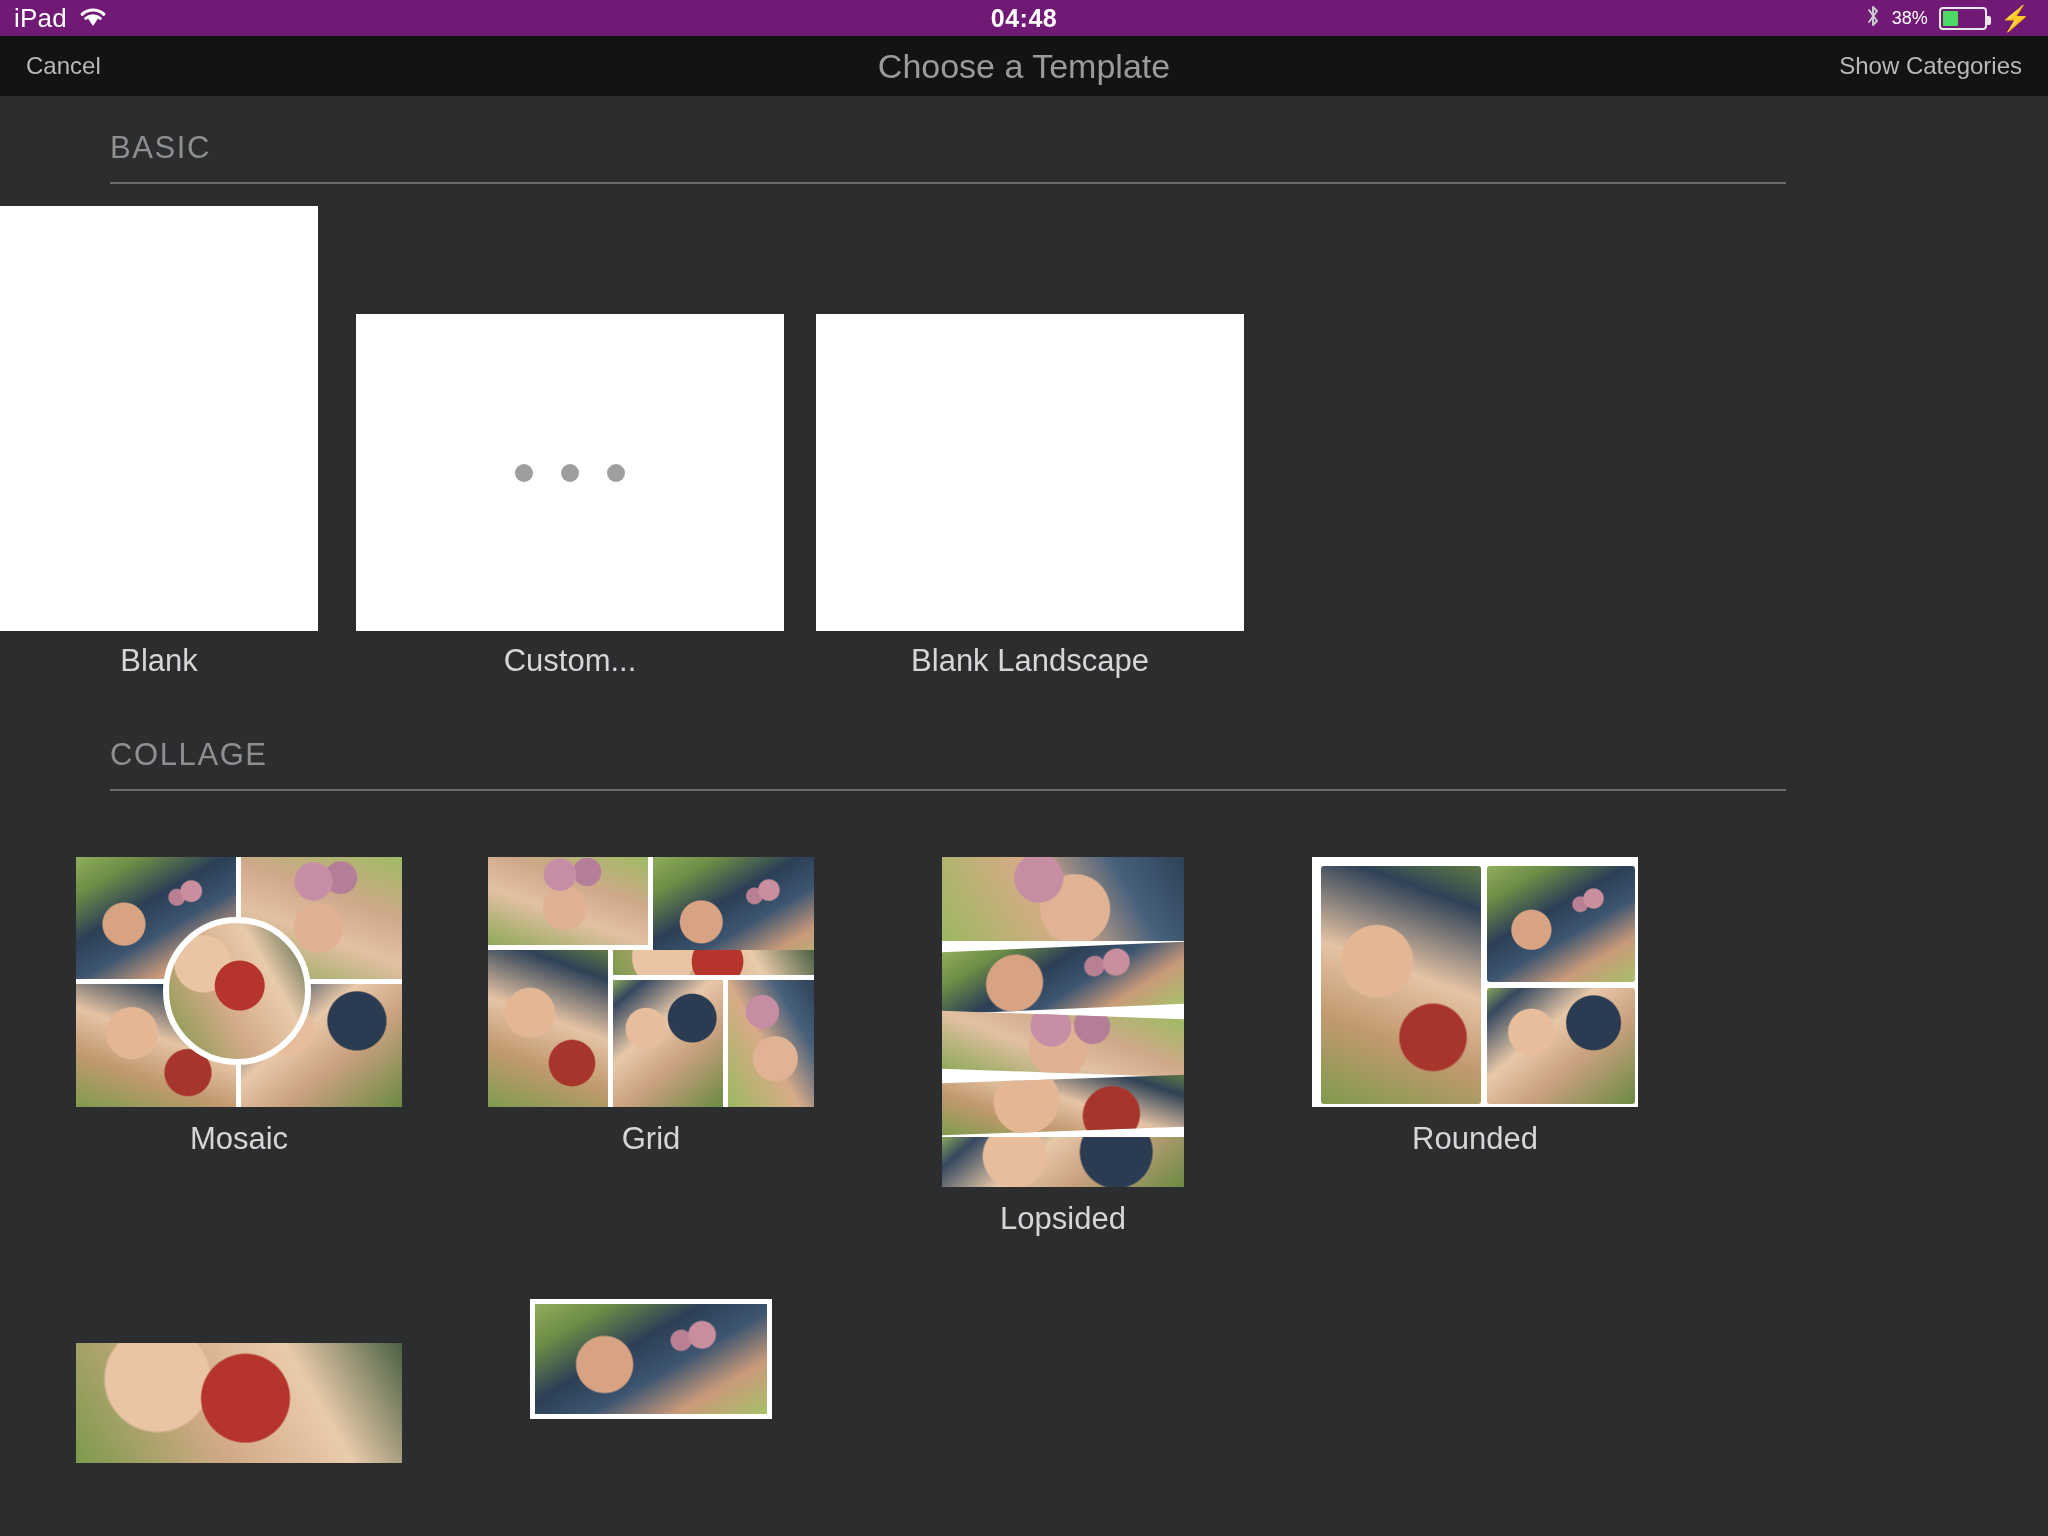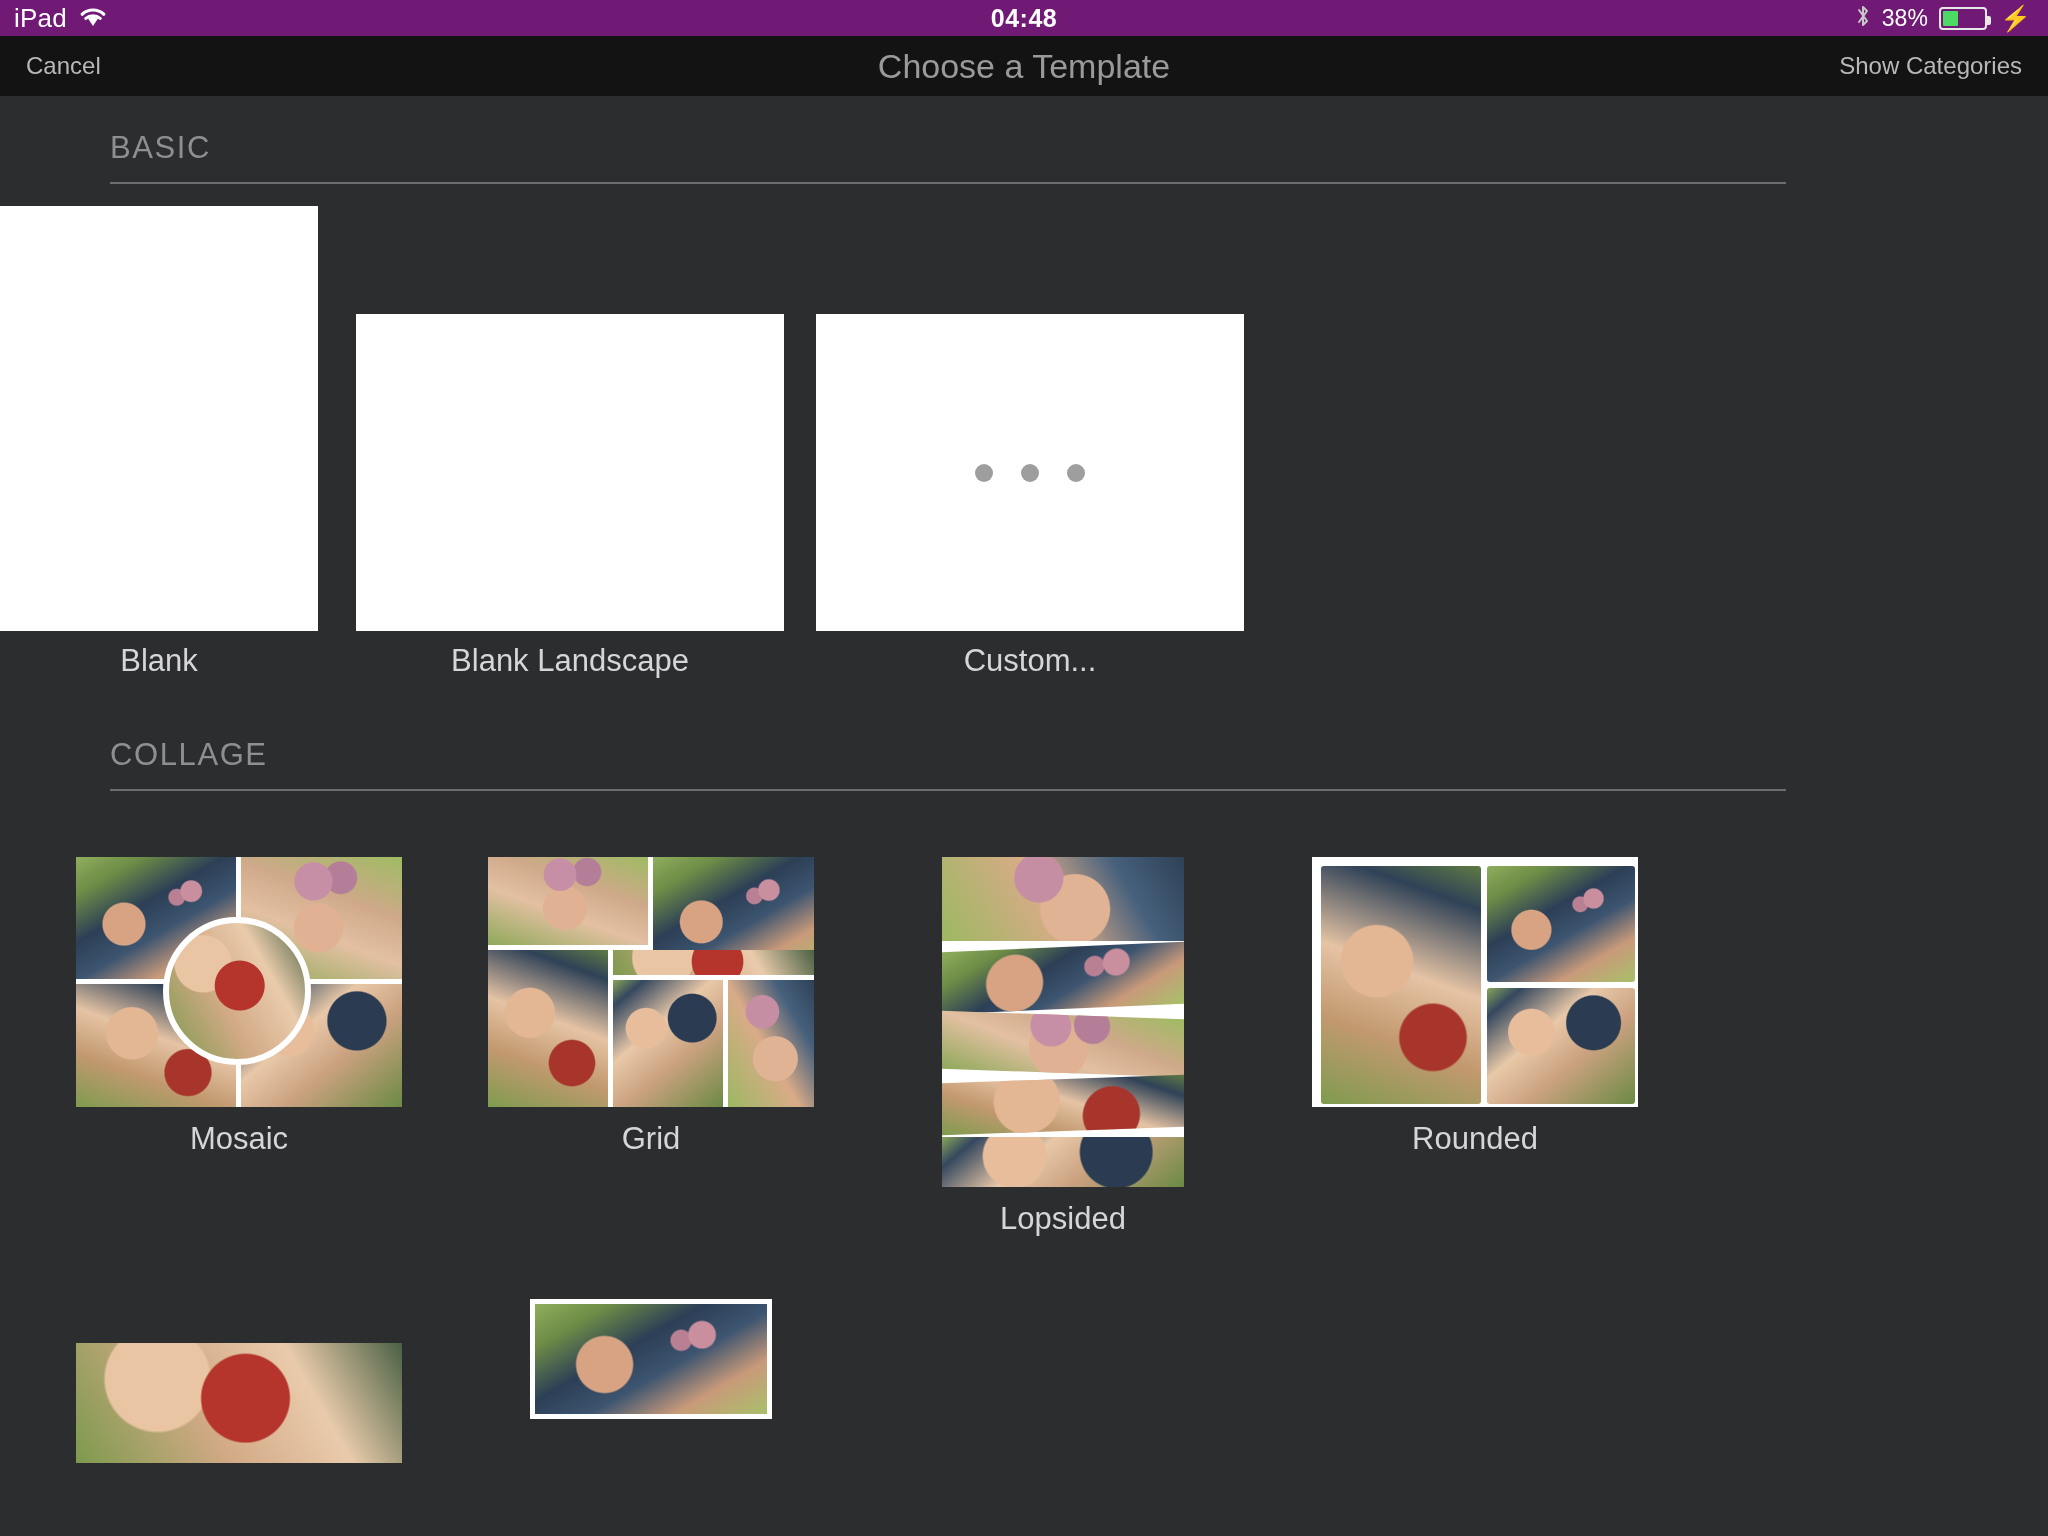--- a/index.html
+++ b/index.html
@@ -20,21 +20,21 @@
   }
   .sb-left{ display:flex; align-items:center; gap:12px; margin-left:14px; }
   .sb-device{ font-size:26px; letter-spacing:.2px; }
   .sb-center{
     position:absolute; left:0; right:0; text-align:center;
     font-size:25px; font-weight:bold; letter-spacing:.5px;
   }
   .sb-right{
     position:absolute; right:16px; display:flex; align-items:center; gap:11px;
   }
-  .sb-batt-text{ font-size:23px; }
+  .sb-batt-text{ font-size:18px; }
   .batt-shell{
     width:48px; height:23px; border:2px solid #e8e8e8; border-radius:4px;
     position:relative; display:flex; align-items:center; padding:2px;
   }
   .batt-shell::after{
     content:""; position:absolute; right:-6px; top:7px;
     width:4px; height:9px; background:#e8e8e8; border-radius:0 2px 2px 0;
   }
   .batt-fill{ height:100%; background:#4cd964; border-radius:1px; }
   .bolt{ font-size:25px; line-height:1; margin-left:3px; }
@@ -196,38 +196,38 @@
 
     <div class="basic-slot first">
       <div class="tile">
         <div class="ph ph-blank"></div>
         <div class="tile-label">Blank</div>
       </div>
     </div>
 
     <div class="basic-slot">
       <div class="tile">
-        <div class="ph ph-land"></div>
-        <div class="tile-label">Blank Landscape</div>
-      </div>
-    </div>
-
-    <div class="basic-slot">
-      <div class="tile">
         <div class="ph ph-custom">
           <span style="display:flex;gap:28px;">
             <span class="dot"></span>
               <span class="dot"></span>
               <span class="dot"></span>
           </span>
         </div>
         <div class="tile-label">Custom...</div>
       </div>
     </div>
 
+    <div class="basic-slot">
+      <div class="tile">
+        <div class="ph ph-land"></div>
+        <div class="tile-label">Blank Landscape</div>
+      </div>
+    </div>
+
   </div>
 
   <div class="section-head" style="padding-top:58px;">
     <div class="section-title">COLLAGE</div>
     <div class="section-rule"></div>
   </div>
 
   <div class="collage-row">
 
     <div class="coll-slot">

